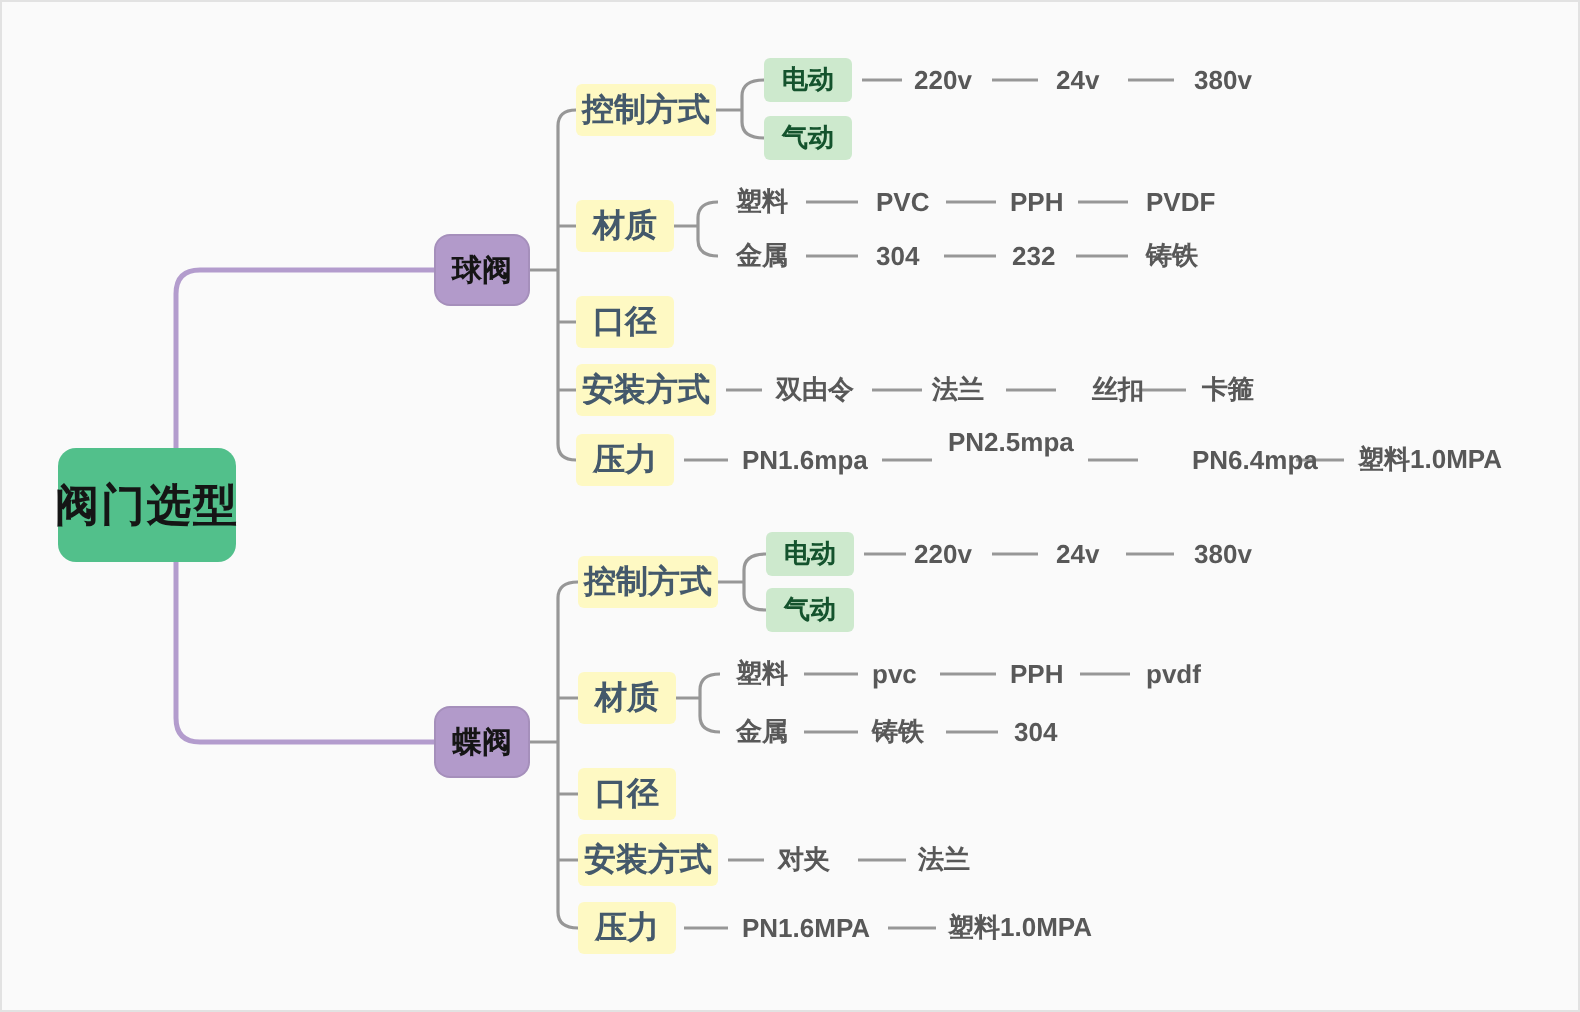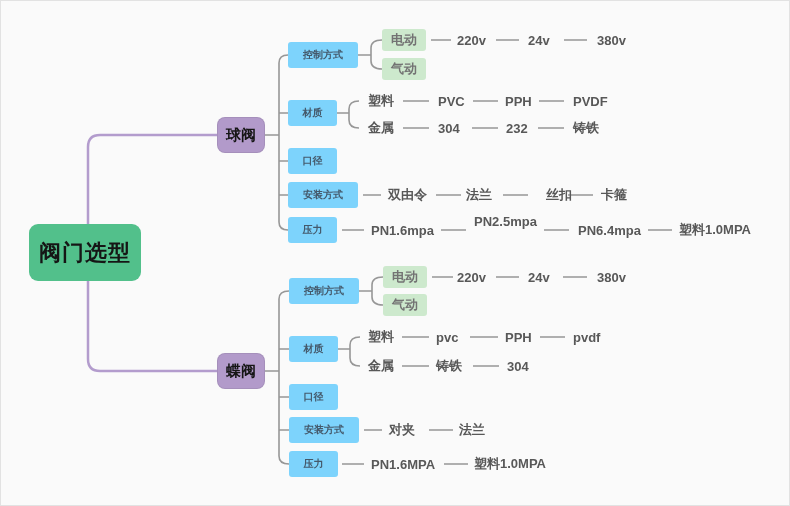--- a/index.html
+++ b/index.html
@@ -22,25 +22,25 @@
   .root-node {
     background:#52c08b; color:#151515;
     border-radius:9px; font-size:22px; letter-spacing:1px;
   }
   .purple-node {
     background:#b29aca; color:#151515;
     border-radius:8px; font-size:15px;
     border:1px solid rgba(0,0,0,0.07);
   }
   .blue-node {
-    background:#7dd3fc; color:#44596b;
-    border-radius:3px; font-size:10px;
+    background:#fef9c3; color:#44596b;
+    border-radius:3px; font-size:16px;
   }
   .lgreen-node {
-    background:#cde9cd; color:#737373;
+    background:#cde9cd; color:#14532d;
     border-radius:3px; font-size:13px;
   }
   .leaf {
     position:absolute; transform:translateY(-50%);
     font-weight:bold; font-size:13px; color:#585858;
     white-space:nowrap; cursor:default;
   }
 </style>
 </head>
 <body>
@@ -73,21 +73,21 @@
       M382,276 Q371,276 371,284 V296 Q371,304 382,304
       M431,276 H452 M495,276 H518 M562,276 H586
       M337,348 H349
       M359,336 Q349,336 349,344 V357 Q349,365 359,365
       M401,336 H428 M469,336 H497 M539,336 H564
       M401,365 H428 M472,365 H498
       M363,429 H381 M428,429 H452
       M341,463 H363 M443,463 H467"></path>
   </svg>
 
-  <div class="box root-node" style="left:28px;top:223px;width:112px;height:57px">阀门选型</div>
+  <div class="box root-node" style="left:28px;top:223px;width:89px;height:57px">阀门选型</div>
 
   <div class="box purple-node" style="left:216px;top:116px;width:48px;height:36px">球阀</div>
   <div class="box purple-node" style="left:216px;top:352px;width:48px;height:36px">蝶阀</div>
 
   <div class="box blue-node" style="left:287px;top:41px;width:70px;height:26px">控制方式</div>
   <div class="box lgreen-node" style="left:381px;top:28px;width:44px;height:22px">电动</div>
   <div class="box lgreen-node" style="left:381px;top:57px;width:44px;height:22px">气动</div>
   <div class="leaf" style="left:456px;top:39px">220v</div>
   <div class="leaf" style="left:527px;top:39px">24v</div>
   <div class="leaf" style="left:596px;top:39px">380v</div>
@@ -106,21 +106,21 @@
 
   <div class="box blue-node" style="left:287px;top:181px;width:70px;height:26px">安装方式</div>
   <div class="leaf" style="left:387px;top:194px">双由令</div>
   <div class="leaf" style="left:465px;top:194px">法兰</div>
   <div class="leaf" style="left:545px;top:194px">丝扣</div>
   <div class="leaf" style="left:600px;top:194px">卡箍</div>
 
   <div class="box blue-node" style="left:287px;top:216px;width:49px;height:26px">压力</div>
   <div class="leaf" style="left:370px;top:229px">PN1.6mpa</div>
   <div class="leaf" style="left:473px;top:220px">PN2.5mpa</div>
-  <div class="leaf" style="left:577px;top:229px">PN6.4mpa</div>
+  <div class="leaf" style="left:595px;top:229px">PN6.4mpa</div>
   <div class="leaf" style="left:678px;top:229px">塑料1.0MPA</div>
 
   <div class="box blue-node" style="left:288px;top:277px;width:70px;height:26px">控制方式</div>
   <div class="box lgreen-node" style="left:382px;top:265px;width:44px;height:22px">电动</div>
   <div class="box lgreen-node" style="left:382px;top:293px;width:44px;height:22px">气动</div>
   <div class="leaf" style="left:456px;top:276px">220v</div>
   <div class="leaf" style="left:527px;top:276px">24v</div>
   <div class="leaf" style="left:596px;top:276px">380v</div>
 
   <div class="box blue-node" style="left:288px;top:335px;width:49px;height:26px">材质</div>

